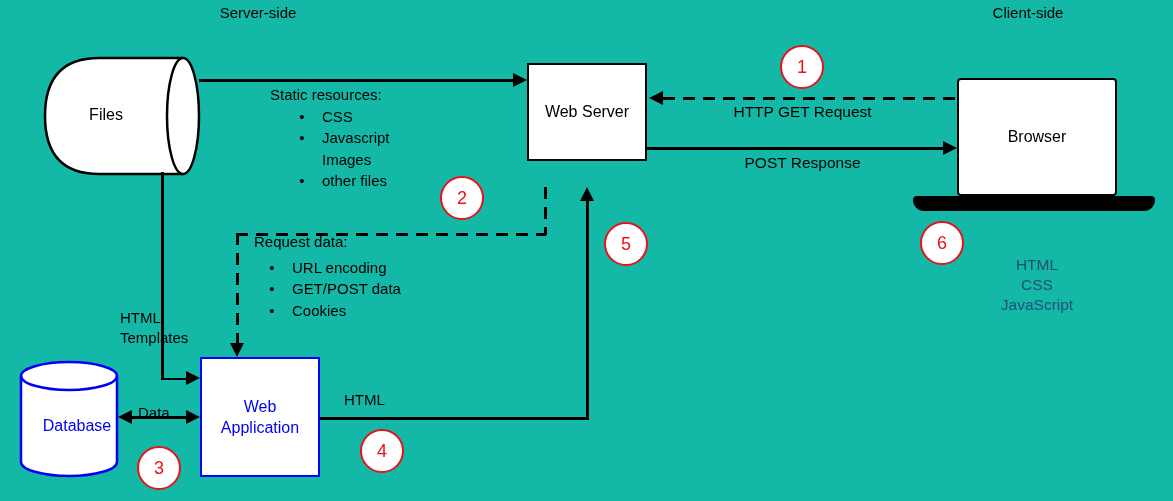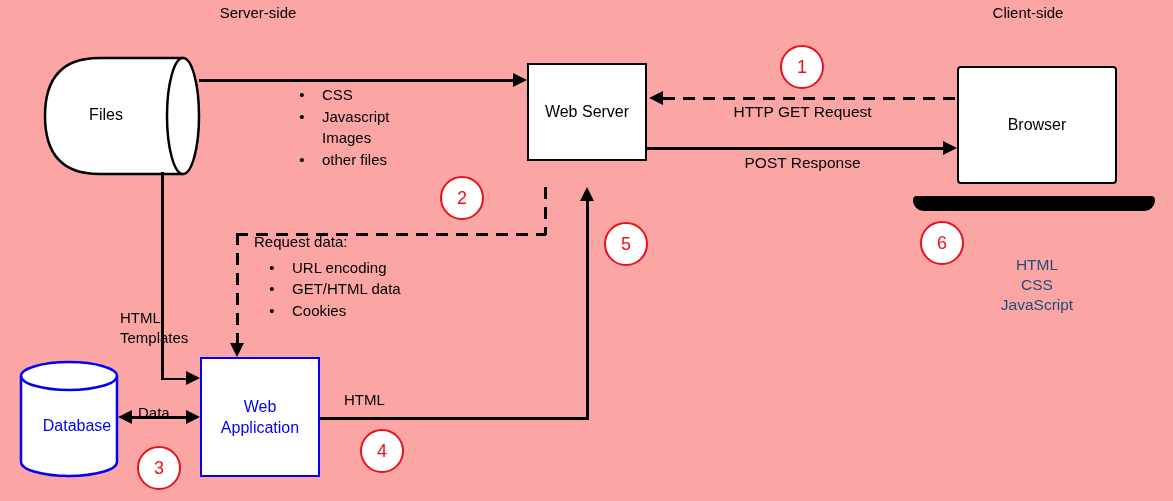--- a/index.html
+++ b/index.html
@@ -1,30 +1,30 @@
 <!DOCTYPE html>
 <html><head>
 <meta charset="utf-8">
 <style>
   * { margin:0; padding:0; box-sizing:border-box; }
   body { background:#fff; font-family:"Liberation Sans", sans-serif; color:#000; }
-  #canvas { position:relative; width:1173px; height:501px; background:#fca5a5; overflow:hidden; }
+  #canvas { position:relative; width:1173px; height:501px; background:#14b8a6; overflow:hidden; }
 
   .lbl { position:absolute; font-size:15px; white-space:nowrap; }
   .center { text-align:center; }
 
   
   .server-side { left:210px; top:4px; width:96px; }
   .client-side { left:978px; top:4px; width:100px; }
 
   
   .box { position:absolute; border:2.5px solid #000; background:#fff;
          display:flex; align-items:center; justify-content:center; font-size:16px; }
   .web-server { left:527px; top:63px; width:120px; height:98px; }
-  .browser    { left:957px; top:66px; width:160px; height:118px; border-radius:4px; }
+  .browser    { left:957px; top:78px; width:160px; height:118px; border-radius:4px; }
   .web-app    { left:200px; top:357px; width:120px; height:120px; border:2.5px solid #0202f0;
                 color:#0202f0; flex-direction:column; line-height:21px; }
 
   
   .cyl { position:absolute; }
   .files-cyl { left:43px; top:56px; }
   .db-cyl    { left:19px; top:360px; }
   .files-label { left:43px; top:106px; width:126px; font-size:16px; }
   .db-label    { left:19px; top:417px; width:116px; font-size:16px; color:#0202f0; }
 
@@ -139,20 +139,21 @@
 
   <div class="hline" style="left:130px; top:416px; width:58px;"></div>
   <div class="ah ah-left" style="left:118px; top:410px;"></div>
   <div class="ah ah-right" style="left:186px; top:410px;"></div>
 
   <div class="hline" style="left:320px; top:417px; width:269px;"></div>
   <div class="vline" style="left:586px; top:199px; height:220px;"></div>
   <div class="ah ah-up" style="left:580px; top:187px;"></div>
 
   <div class="note static-res">
+    <div class="note-title">Static resources:</div>
     <div class="note-item">
       <span class="dot">•</span>
       <span>CSS</span>
     </div>
     <div class="note-item">
       <span class="dot">•</span>
       <span>Javascript</span>
     </div>
     <div class="note-item">
       <span class="dot"></span>
@@ -165,21 +166,21 @@
   </div>
 
   <div class="note request-data">
     <div class="note-title">Request data:</div>
     <div class="note-item">
       <span class="dot">•</span>
       <span>URL encoding</span>
     </div>
     <div class="note-item">
       <span class="dot">•</span>
-      <span>GET/HTML data</span>
+      <span>GET/POST data</span>
     </div>
     <div class="note-item">
       <span class="dot">•</span>
       <span>Cookies</span>
     </div>
   </div>
 
   <div class="lbl center http-get">HTTP GET Request</div>
   <div class="lbl center http-resp">POST Response</div>
   <div class="lbl html-templates">

